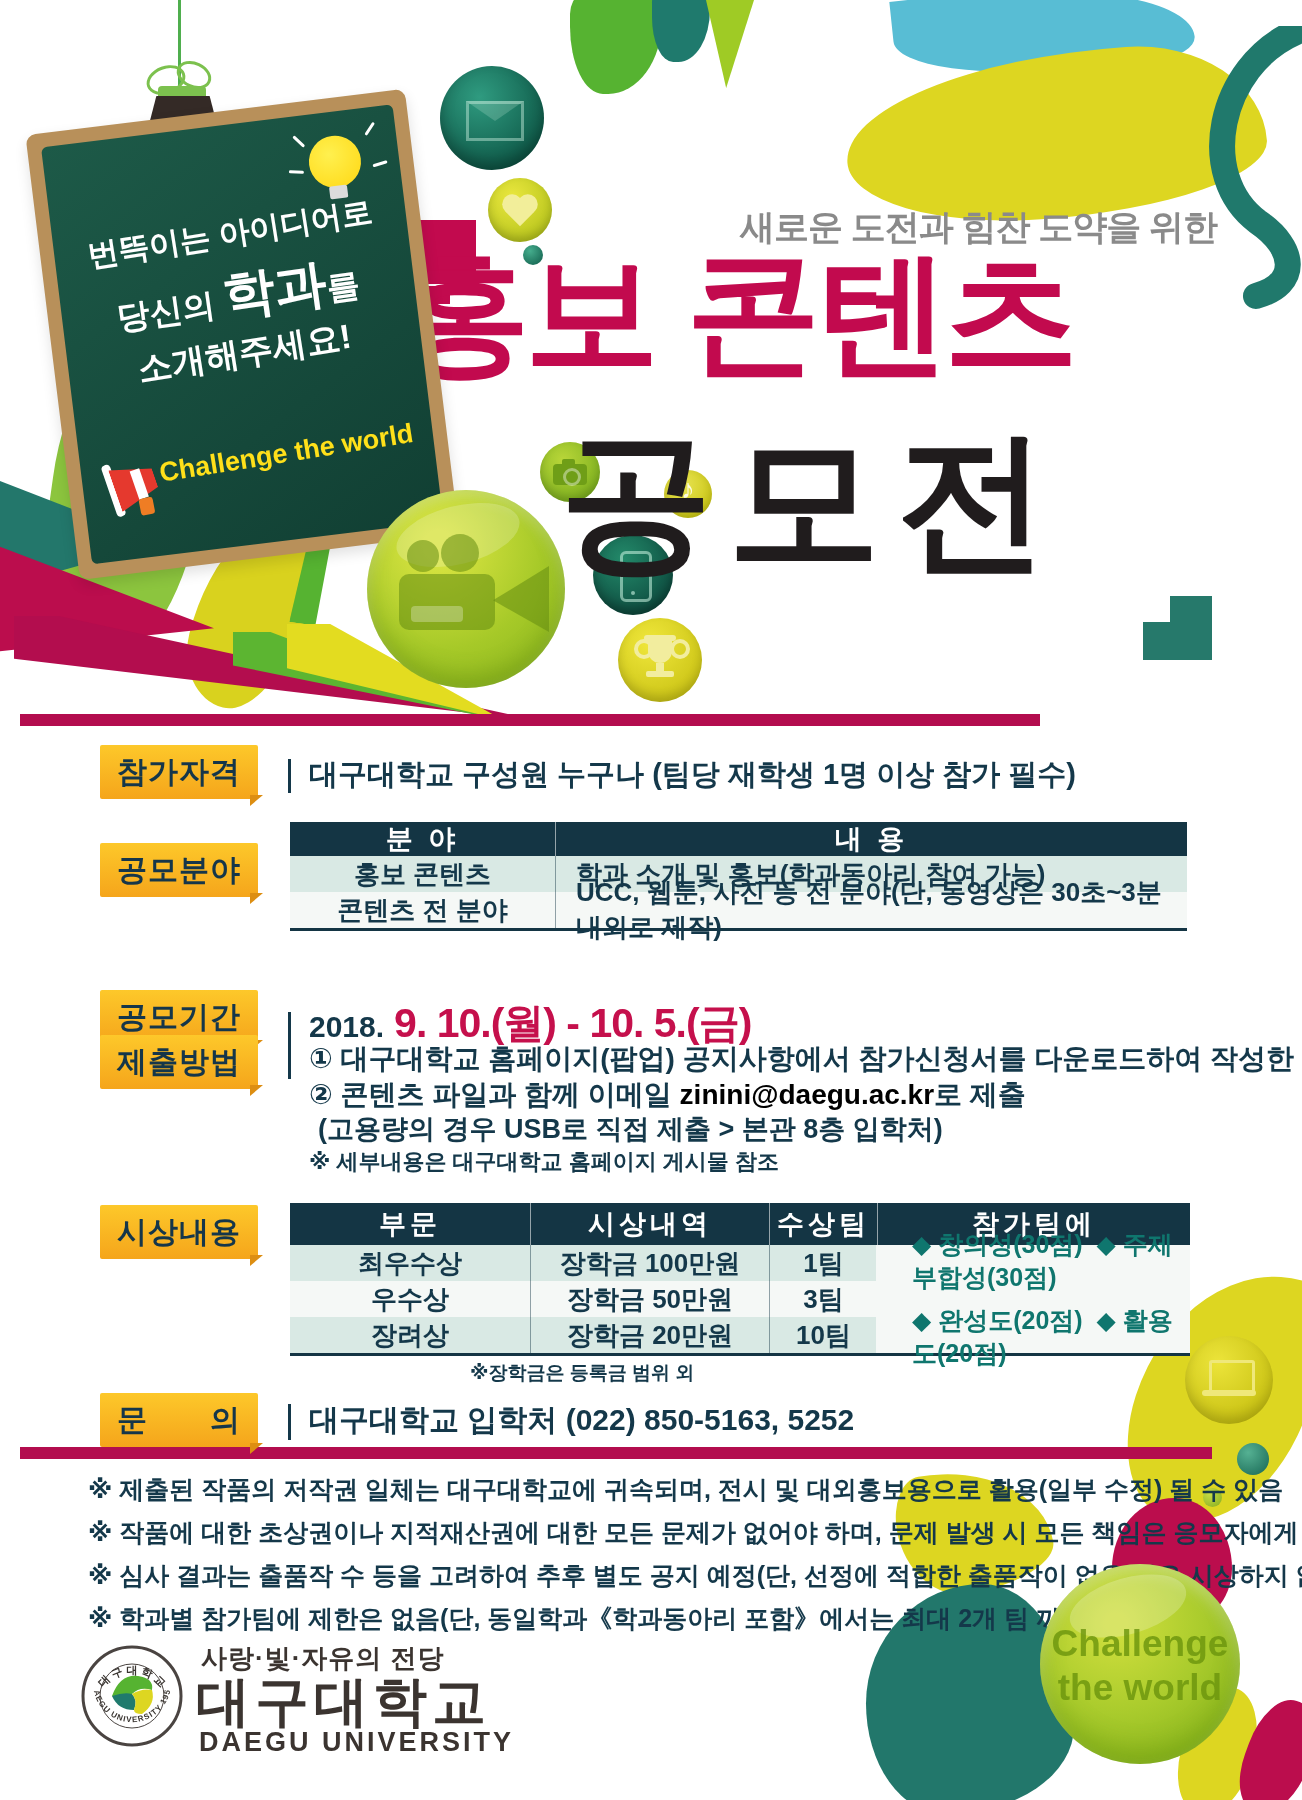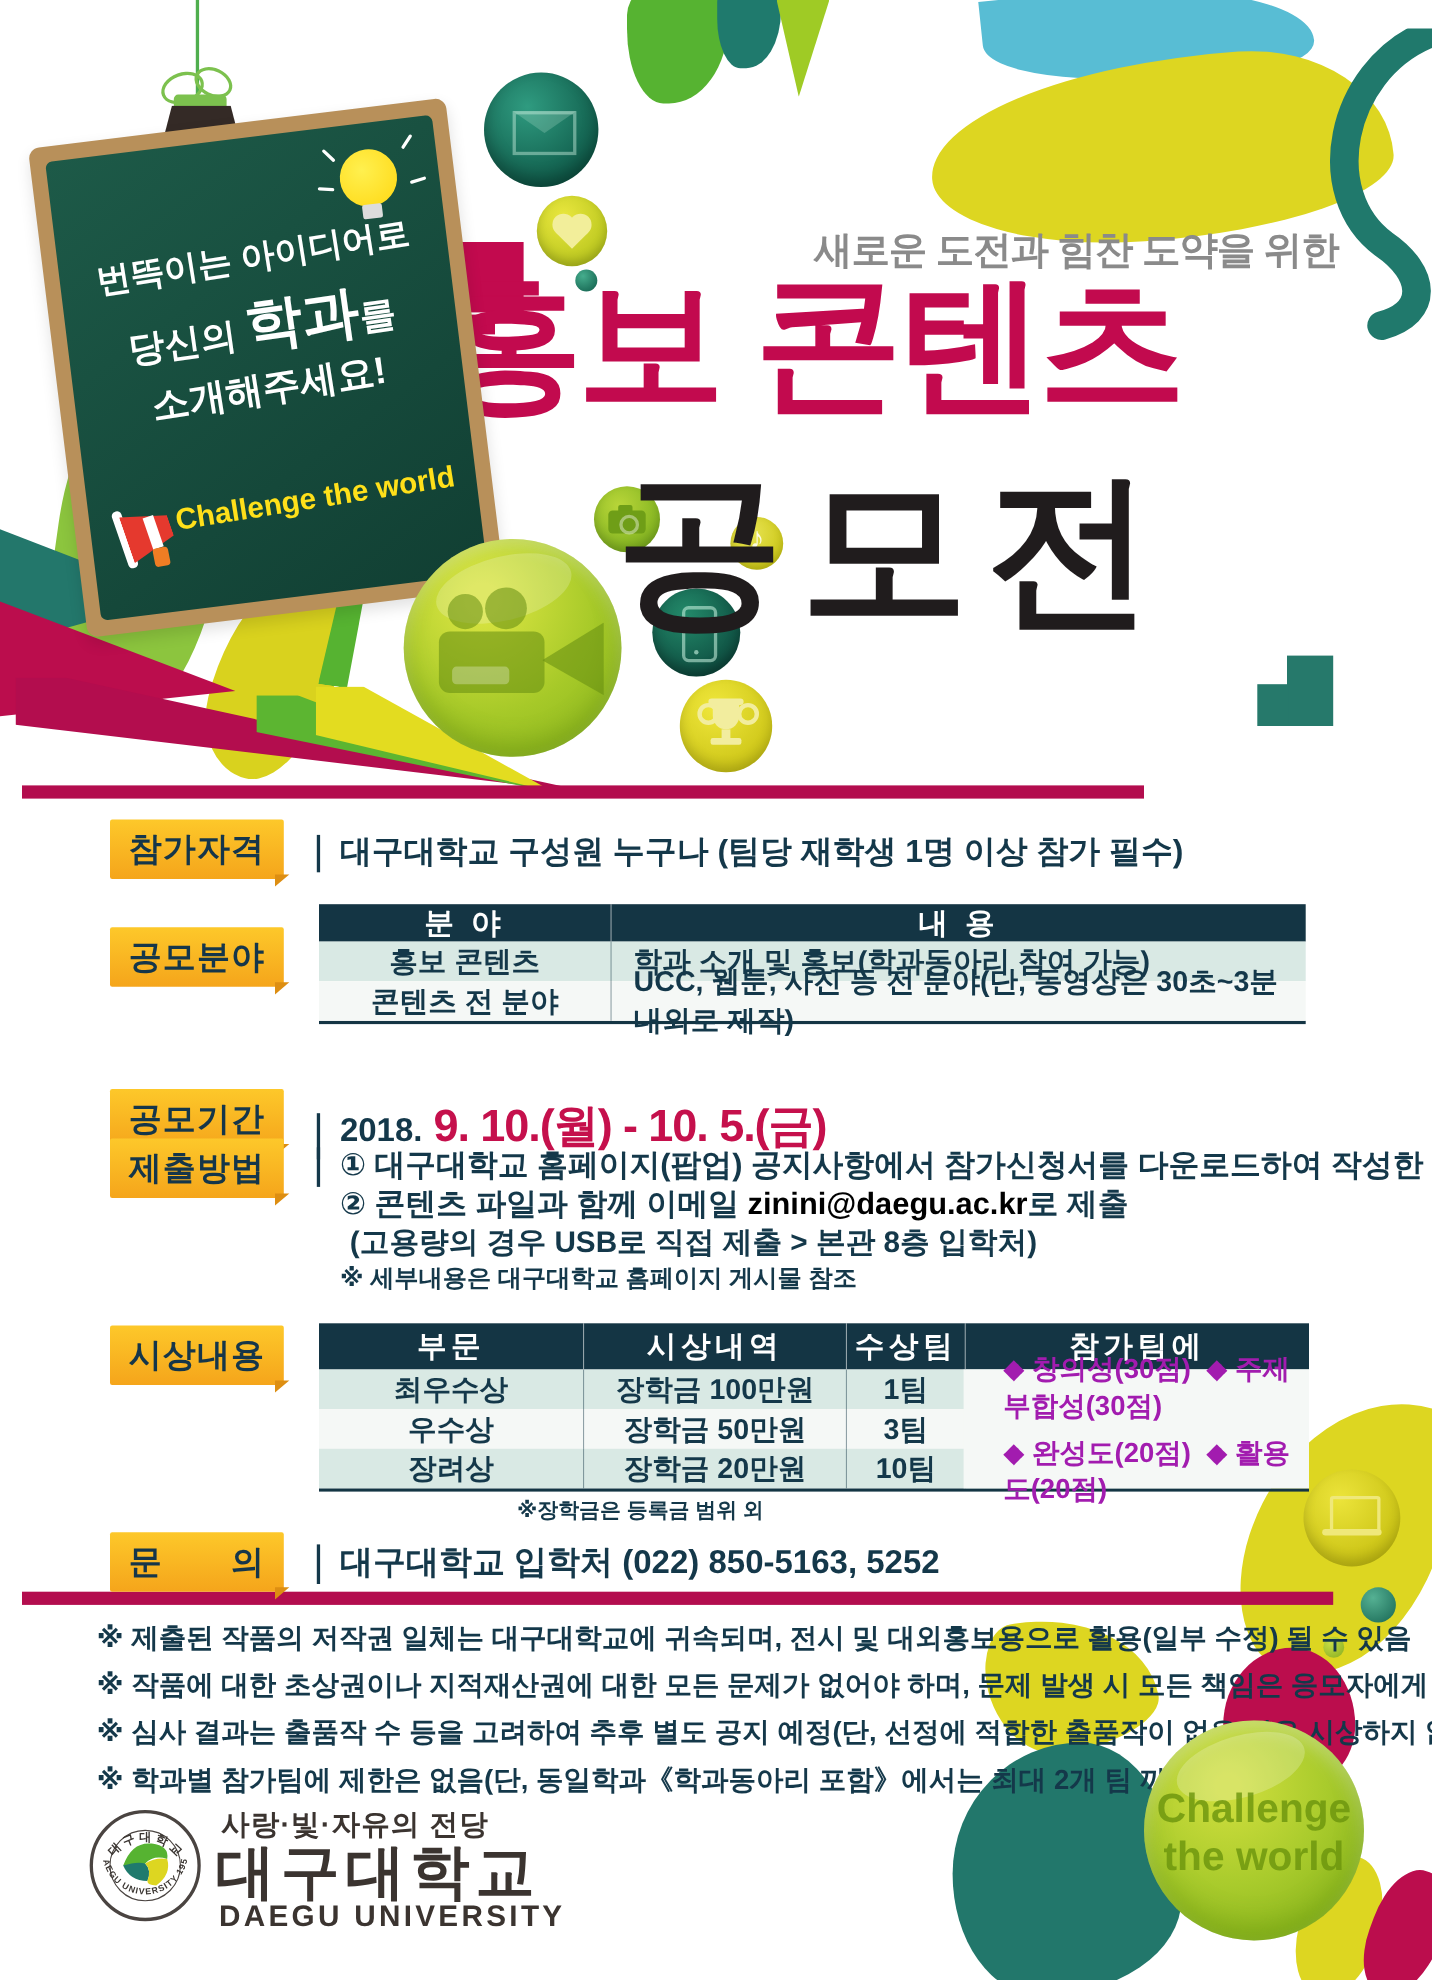--- a/index.html
+++ b/index.html
@@ -126,21 +126,21 @@
   .tbl-row .c{display:flex;align-items:center;border-right:1px solid rgba(20,53,68,.45);}
   .tbl-row .c:last-child{border-right:none;}
   .row-a{background:#d9e9e4;} .row-b{background:#f5f8f6;}
   .ctr{justify-content:center;}
 
   .period-year{font-size:30px;font-weight:800;color:#14384a;margin-right:10px;}
   .period-dates{font-size:41px;font-weight:800;color:#c5104c;letter-spacing:-1px;}
   .email{color:#000000;}
   .sub-line{position:absolute;white-space:nowrap;font-weight:700;color:#14384a;font-size:28px;}
   .awards-note{position:absolute;left:470px;top:1360px;font-size:19px;font-weight:700;color:#14384a;}
-  .criteria-box{position:absolute;background:#f5f8f6;display:flex;flex-direction:column;justify-content:center;gap:10px;padding-left:36px;box-sizing:border-box;font-size:25px;font-weight:700;color:#a21caf;white-space:pre-wrap;}
+  .criteria-box{position:absolute;background:#f5f8f6;display:flex;flex-direction:column;justify-content:center;gap:10px;padding-left:36px;box-sizing:border-box;font-size:25px;font-weight:700;color:#0f766e;white-space:pre-wrap;}
   .notes{position:absolute;left:88px;top:1468px;font-size:25px;font-weight:600;color:#14384a;line-height:43px;white-space:nowrap;z-index:6;}
 
   
   .seal{left:80px;top:1644px;width:104px;height:104px;}
   .f-slogan{position:absolute;left:201px;top:1641px;font-size:26px;font-weight:800;color:#3b3430;letter-spacing:1px;}
   .f-kr{position:absolute;left:196px;top:1666px;font-size:54px;font-weight:900;color:#3b3430;letter-spacing:5px;}
   .f-en{position:absolute;left:199px;top:1727px;font-size:27px;font-weight:800;color:#3b3430;letter-spacing:3px;}
 
   .badge{position:absolute;left:1040px;top:1564px;width:200px;height:200px;border-radius:50%;
     background:radial-gradient(circle at 38% 30%,#cddd3c 6%,#a9cb2c 48%,#8db81e 80%,#84af1a);

